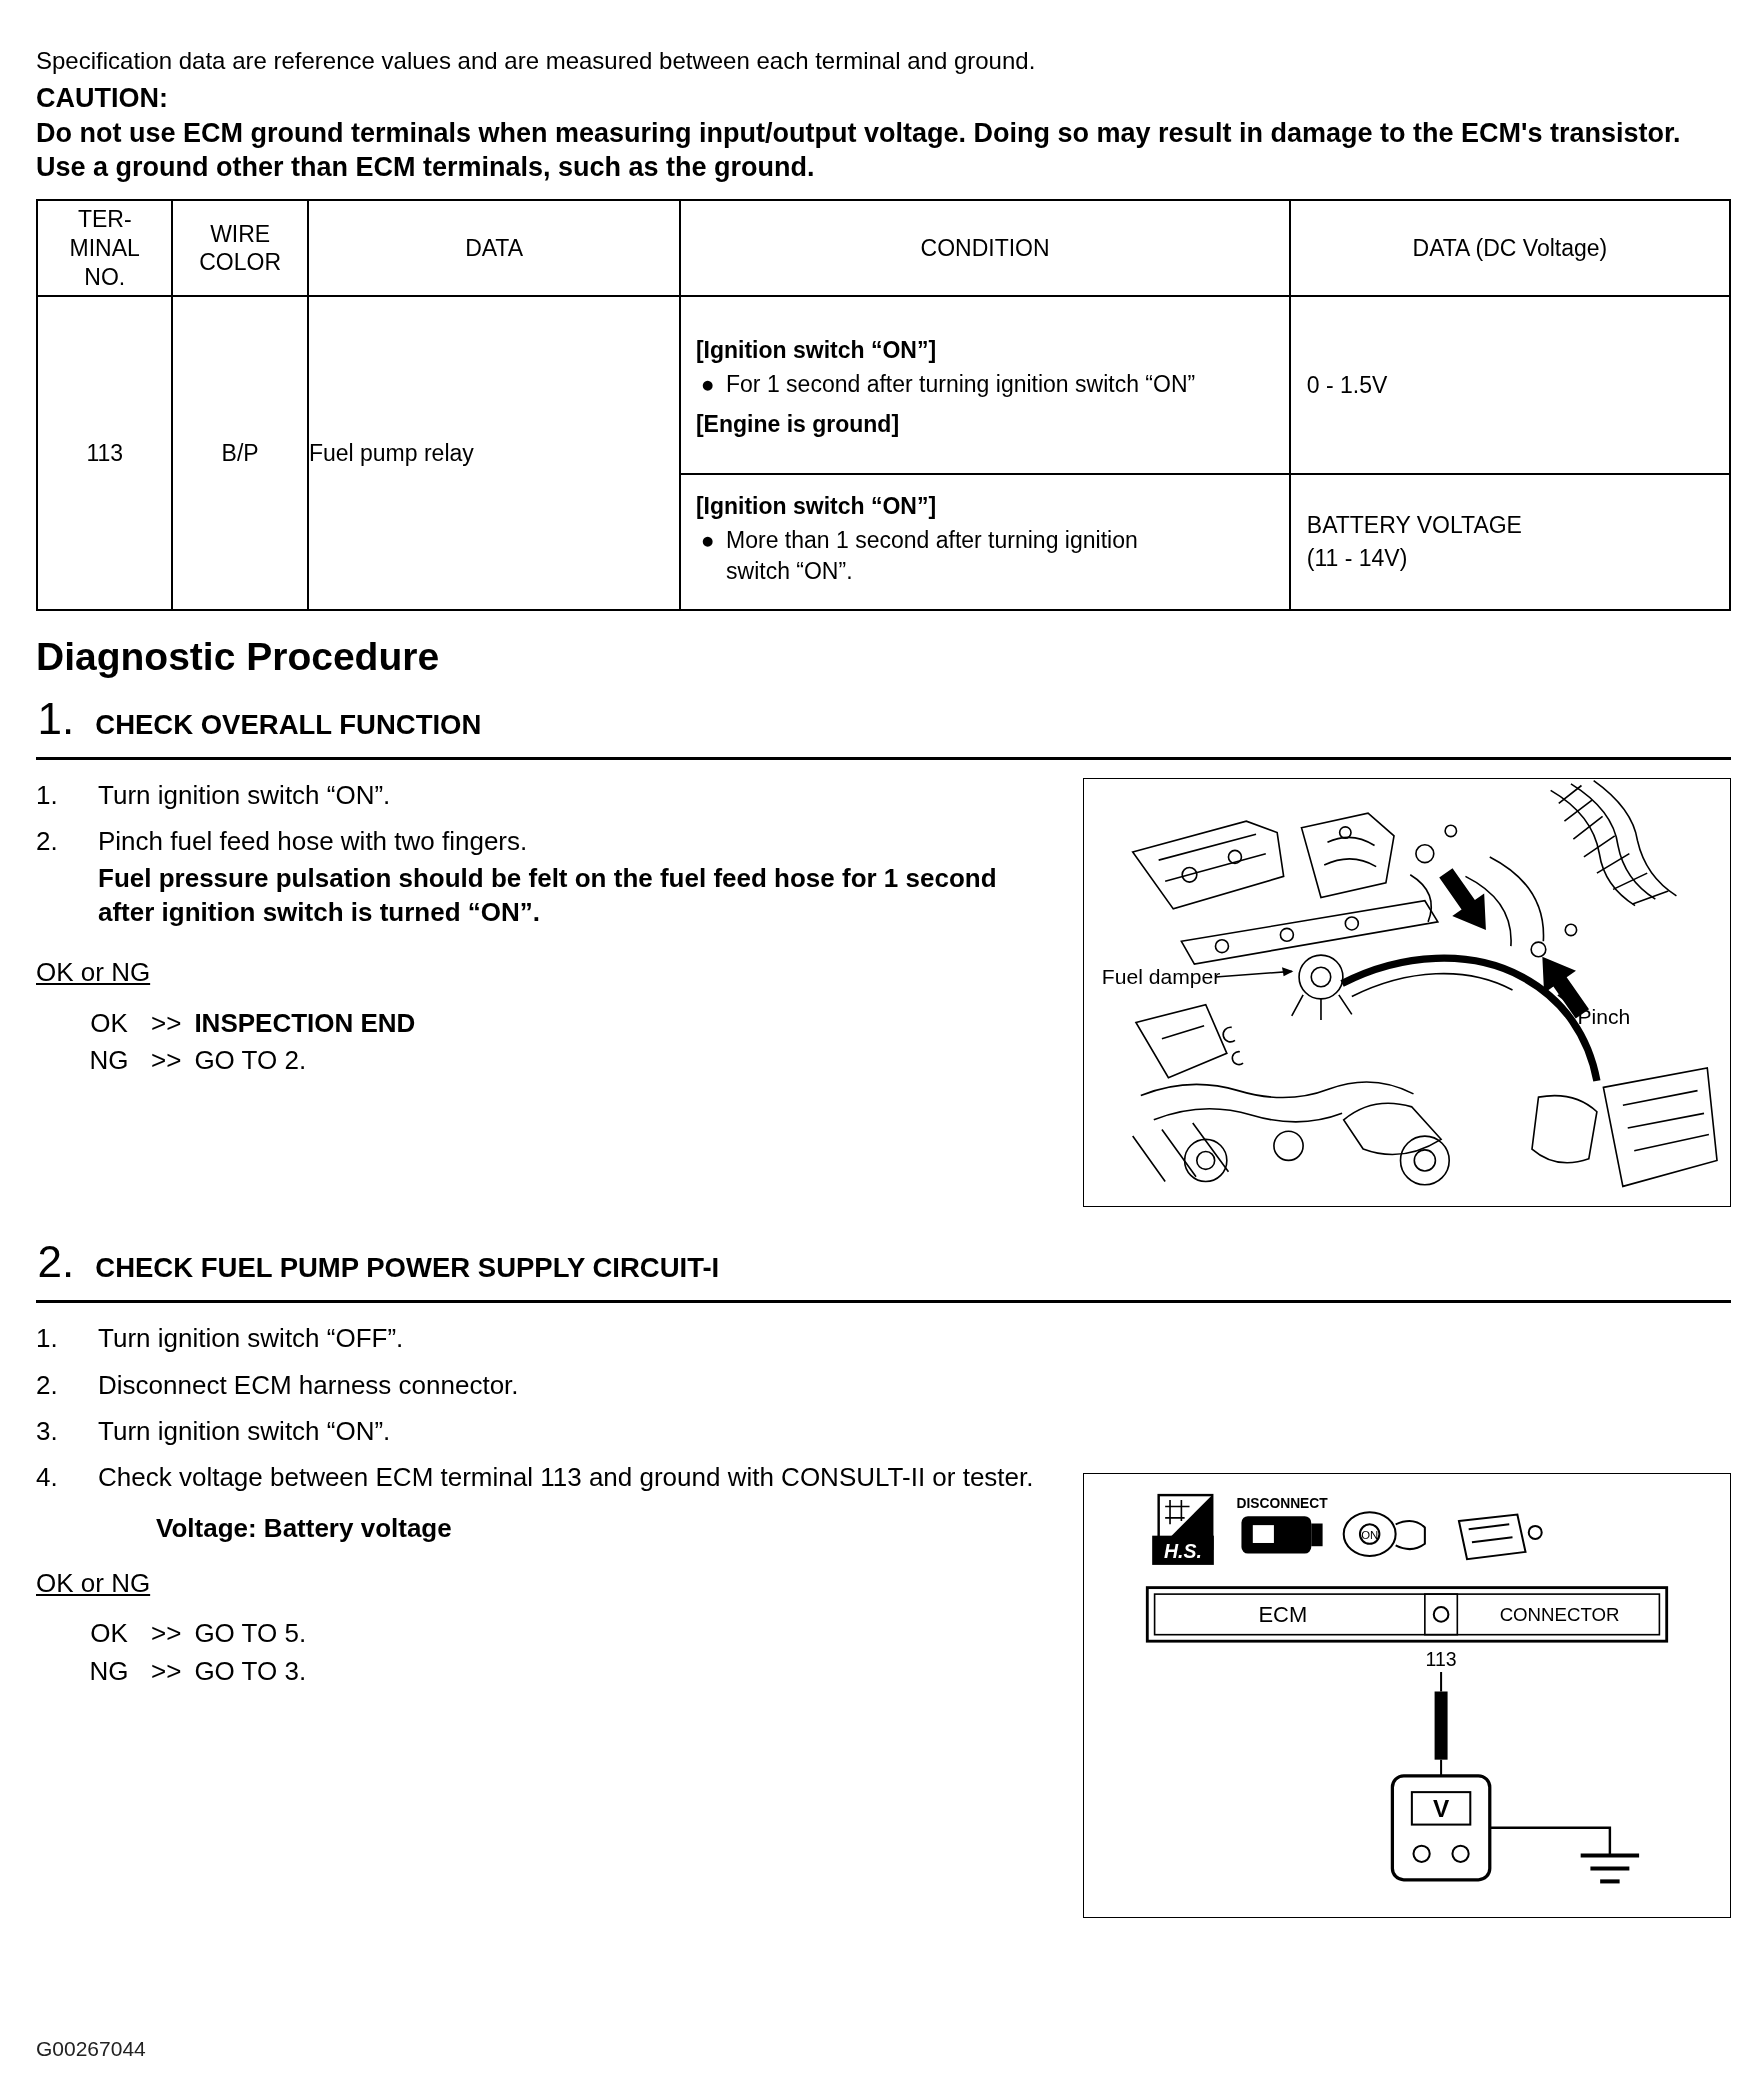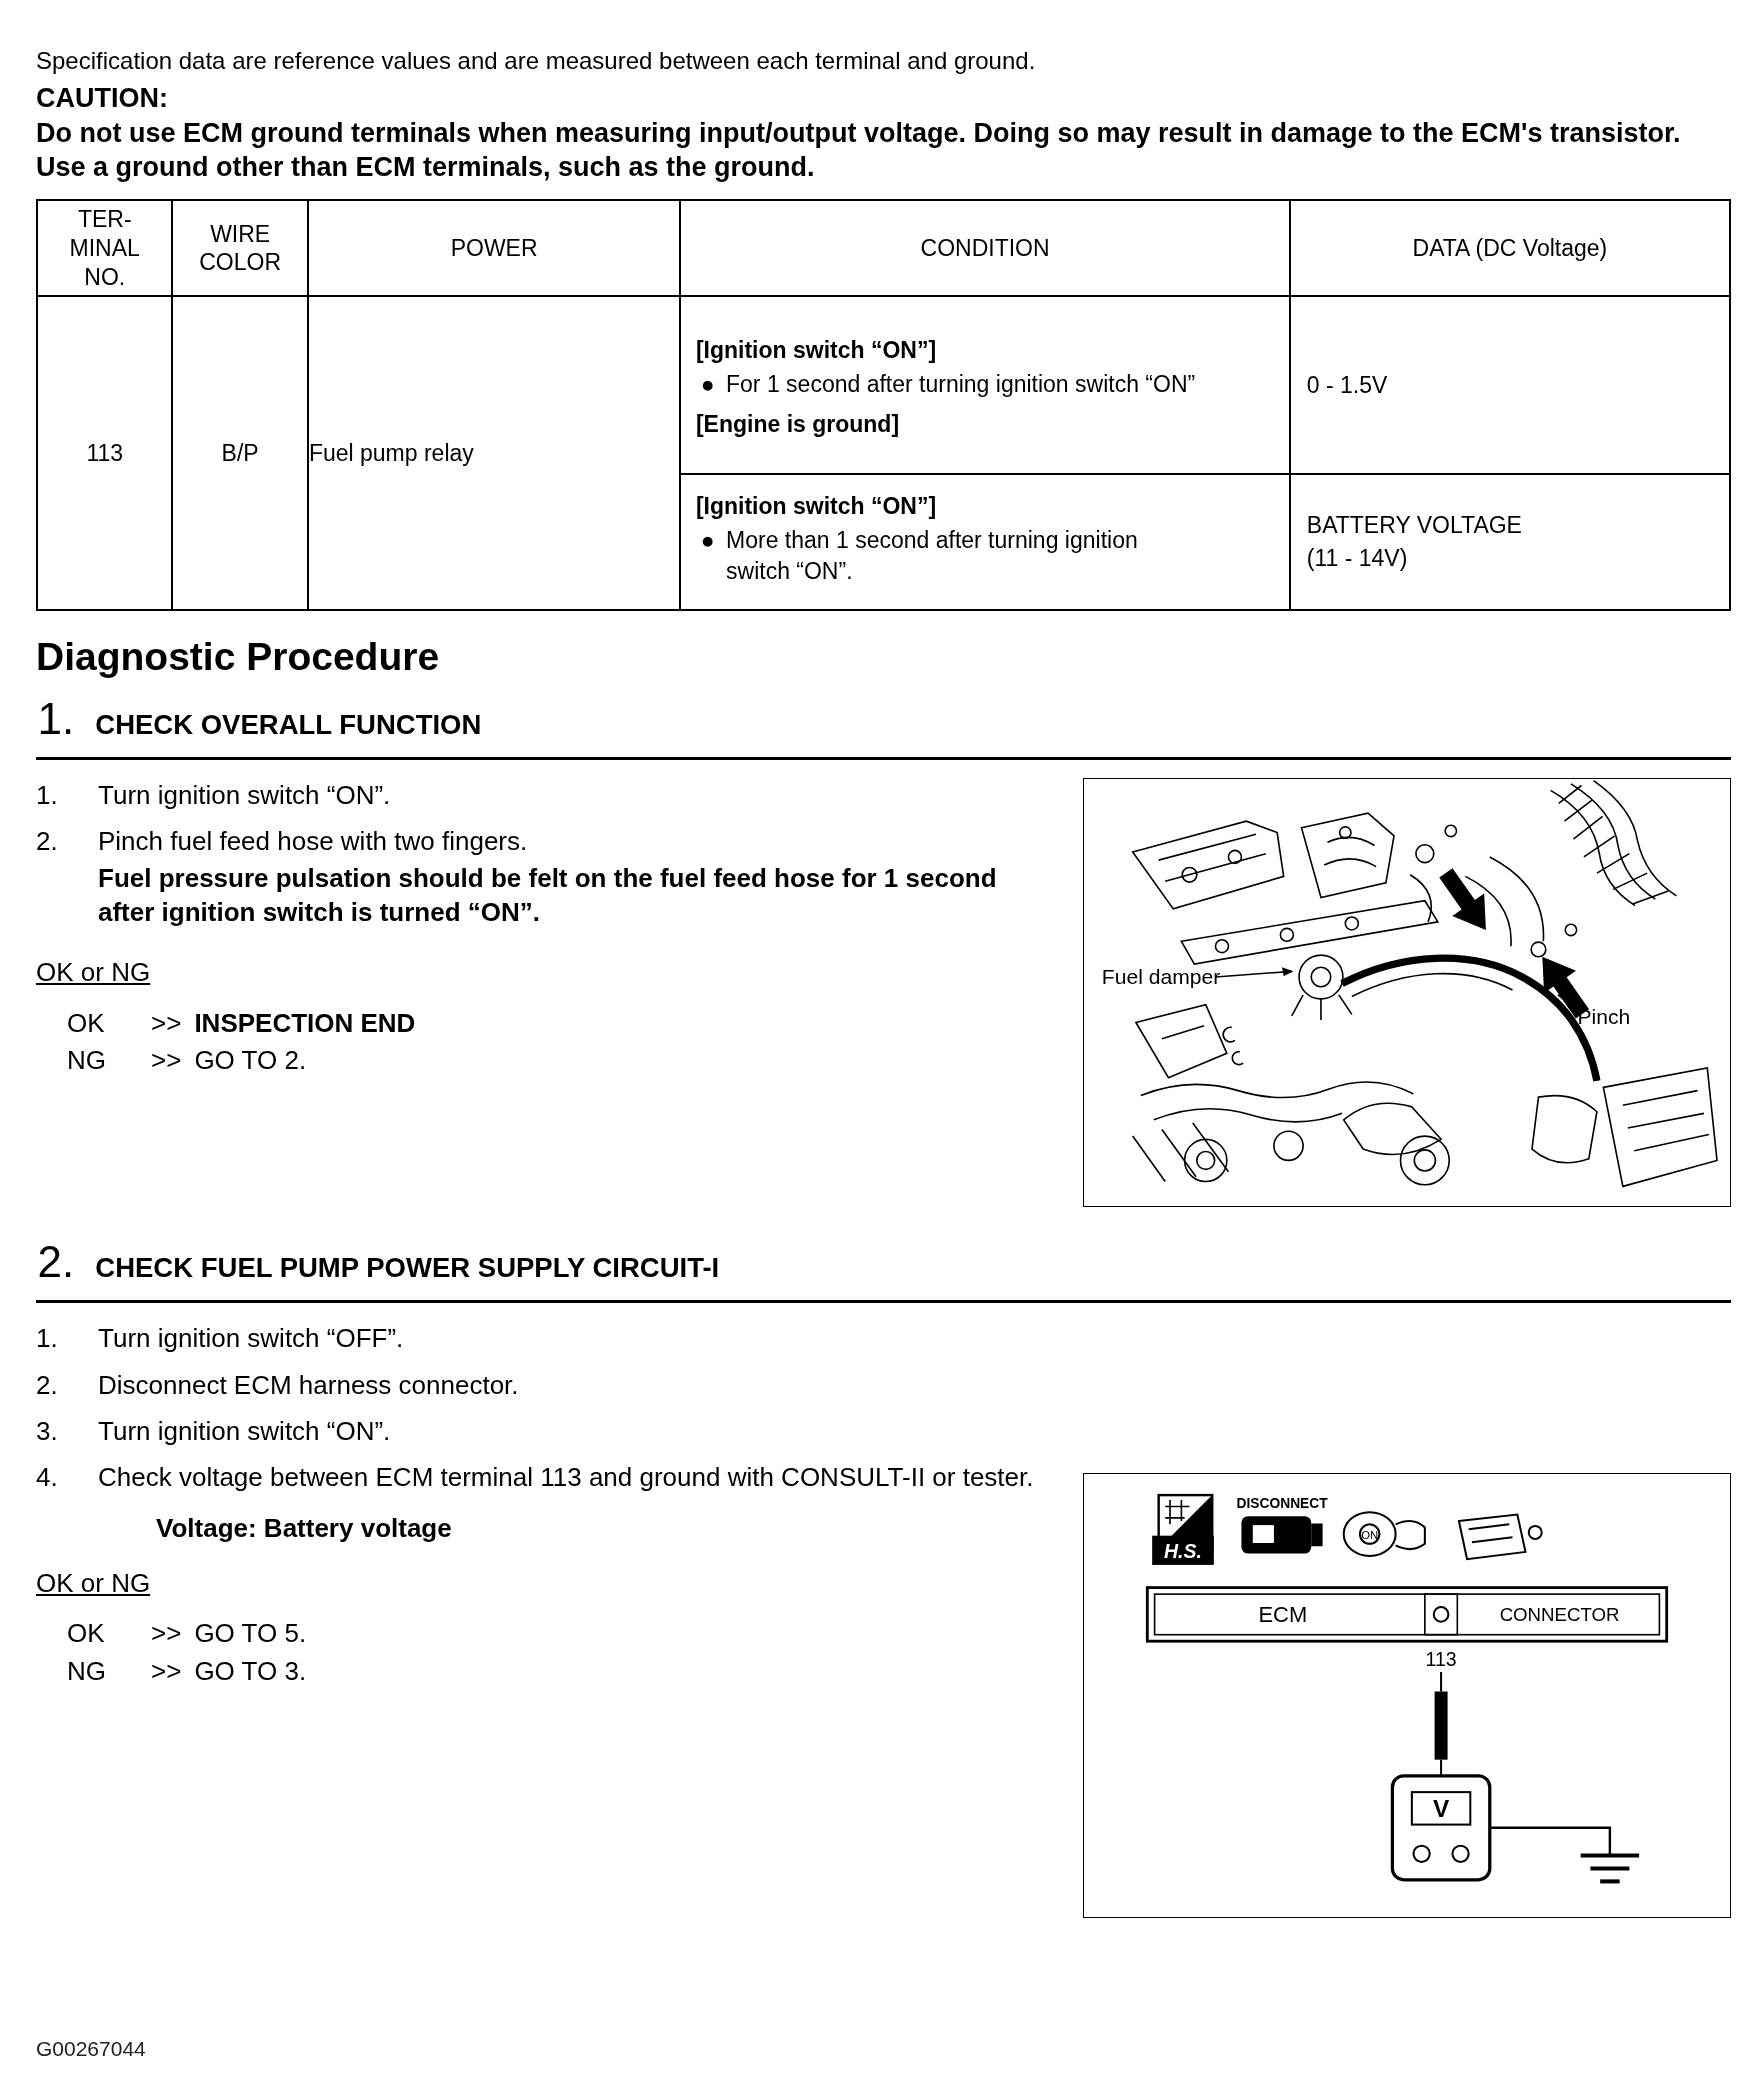--- a/index.html
+++ b/index.html
@@ -42,21 +42,21 @@
   .fig2 { margin-top:152px; }
 
   .li { display:flex; font-size:26px; line-height:1.32; margin-bottom:12px; }
   .li-num { width:62px; flex-shrink:0; }
   .li-text { flex:1; }
   .li-bold { font-weight:bold; margin-top:2.4px; }
 
   .okng { font-size:26px; text-decoration:underline; margin:16px 0 13px 0; display:inline-block; }
   .okng-wrap { margin-top:8px; }
   .result { display:flex; font-size:26px; margin:6.5px 0; padding-left:31px; }
-  .res-label { width:84px; flex-shrink:0; }
+  .res-label { width:84px; flex-shrink:0;text-align:center; }
   .res-arrow { margin-right:13px; }
   .res-action.bold { font-weight:bold; }
 
   .voltage-note { font-size:26px; font-weight:bold; margin:18px 0 4.9px 120px; }
 
   .footer-code { position:absolute; left:36px; bottom:21px; font-size:21px; color:#222; }
 
   svg text { font-family:"Liberation Sans", sans-serif; }
   .step2 { margin-top:27.5px; }
 </style>
@@ -77,21 +77,21 @@
         <col style="width:36%">
         <col style="width:26%">
     </colgroup>
     <thead>
       <tr>
         <th class="pre">TER-
 MINAL
 NO.</th>
         <th class="pre">WIRE
 COLOR</th>
-        <th>POWER</th>
+        <th>DATA</th>
         <th>CONDITION</th>
         <th>DATA (DC Voltage)</th>
       </tr>
     </thead>
     <tbody>
       <tr class="r1">
         <td class="center" rowspan="2">113</td>
         <td class="center" rowspan="2">B/P</td>
         <td class="item-cell" rowspan="2">Fuel pump relay</td>
         <td class="cond-cell">

